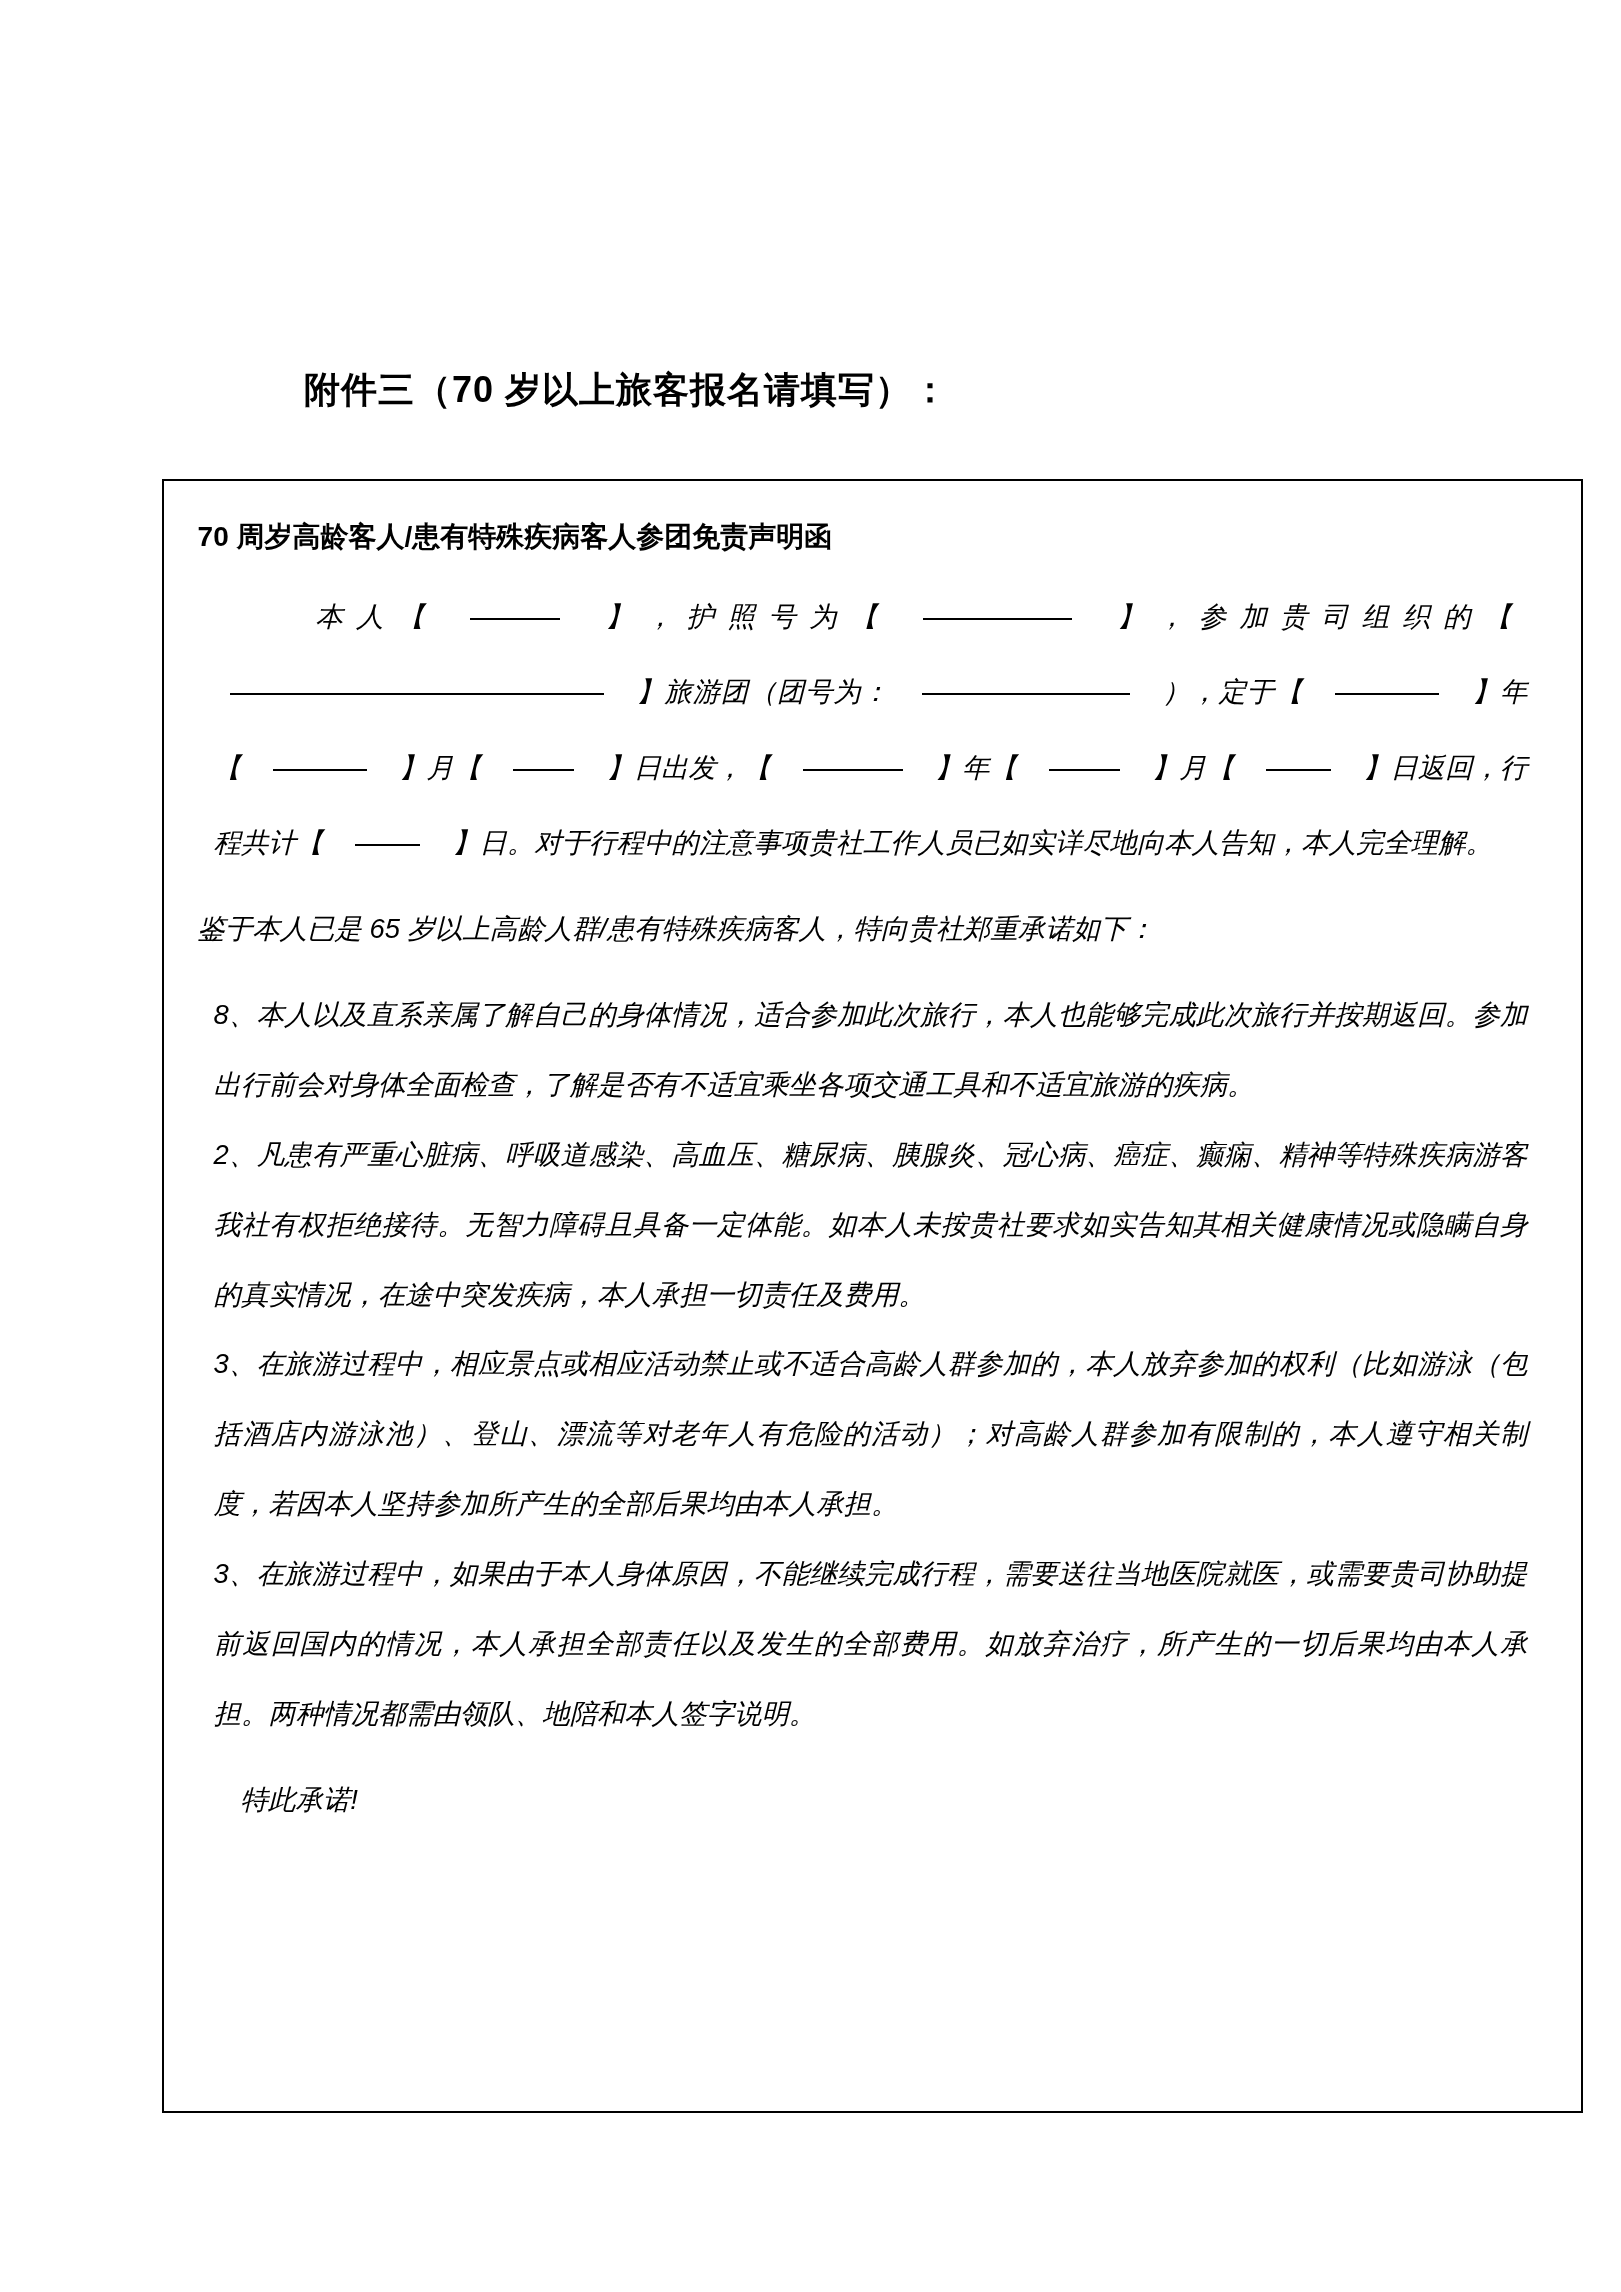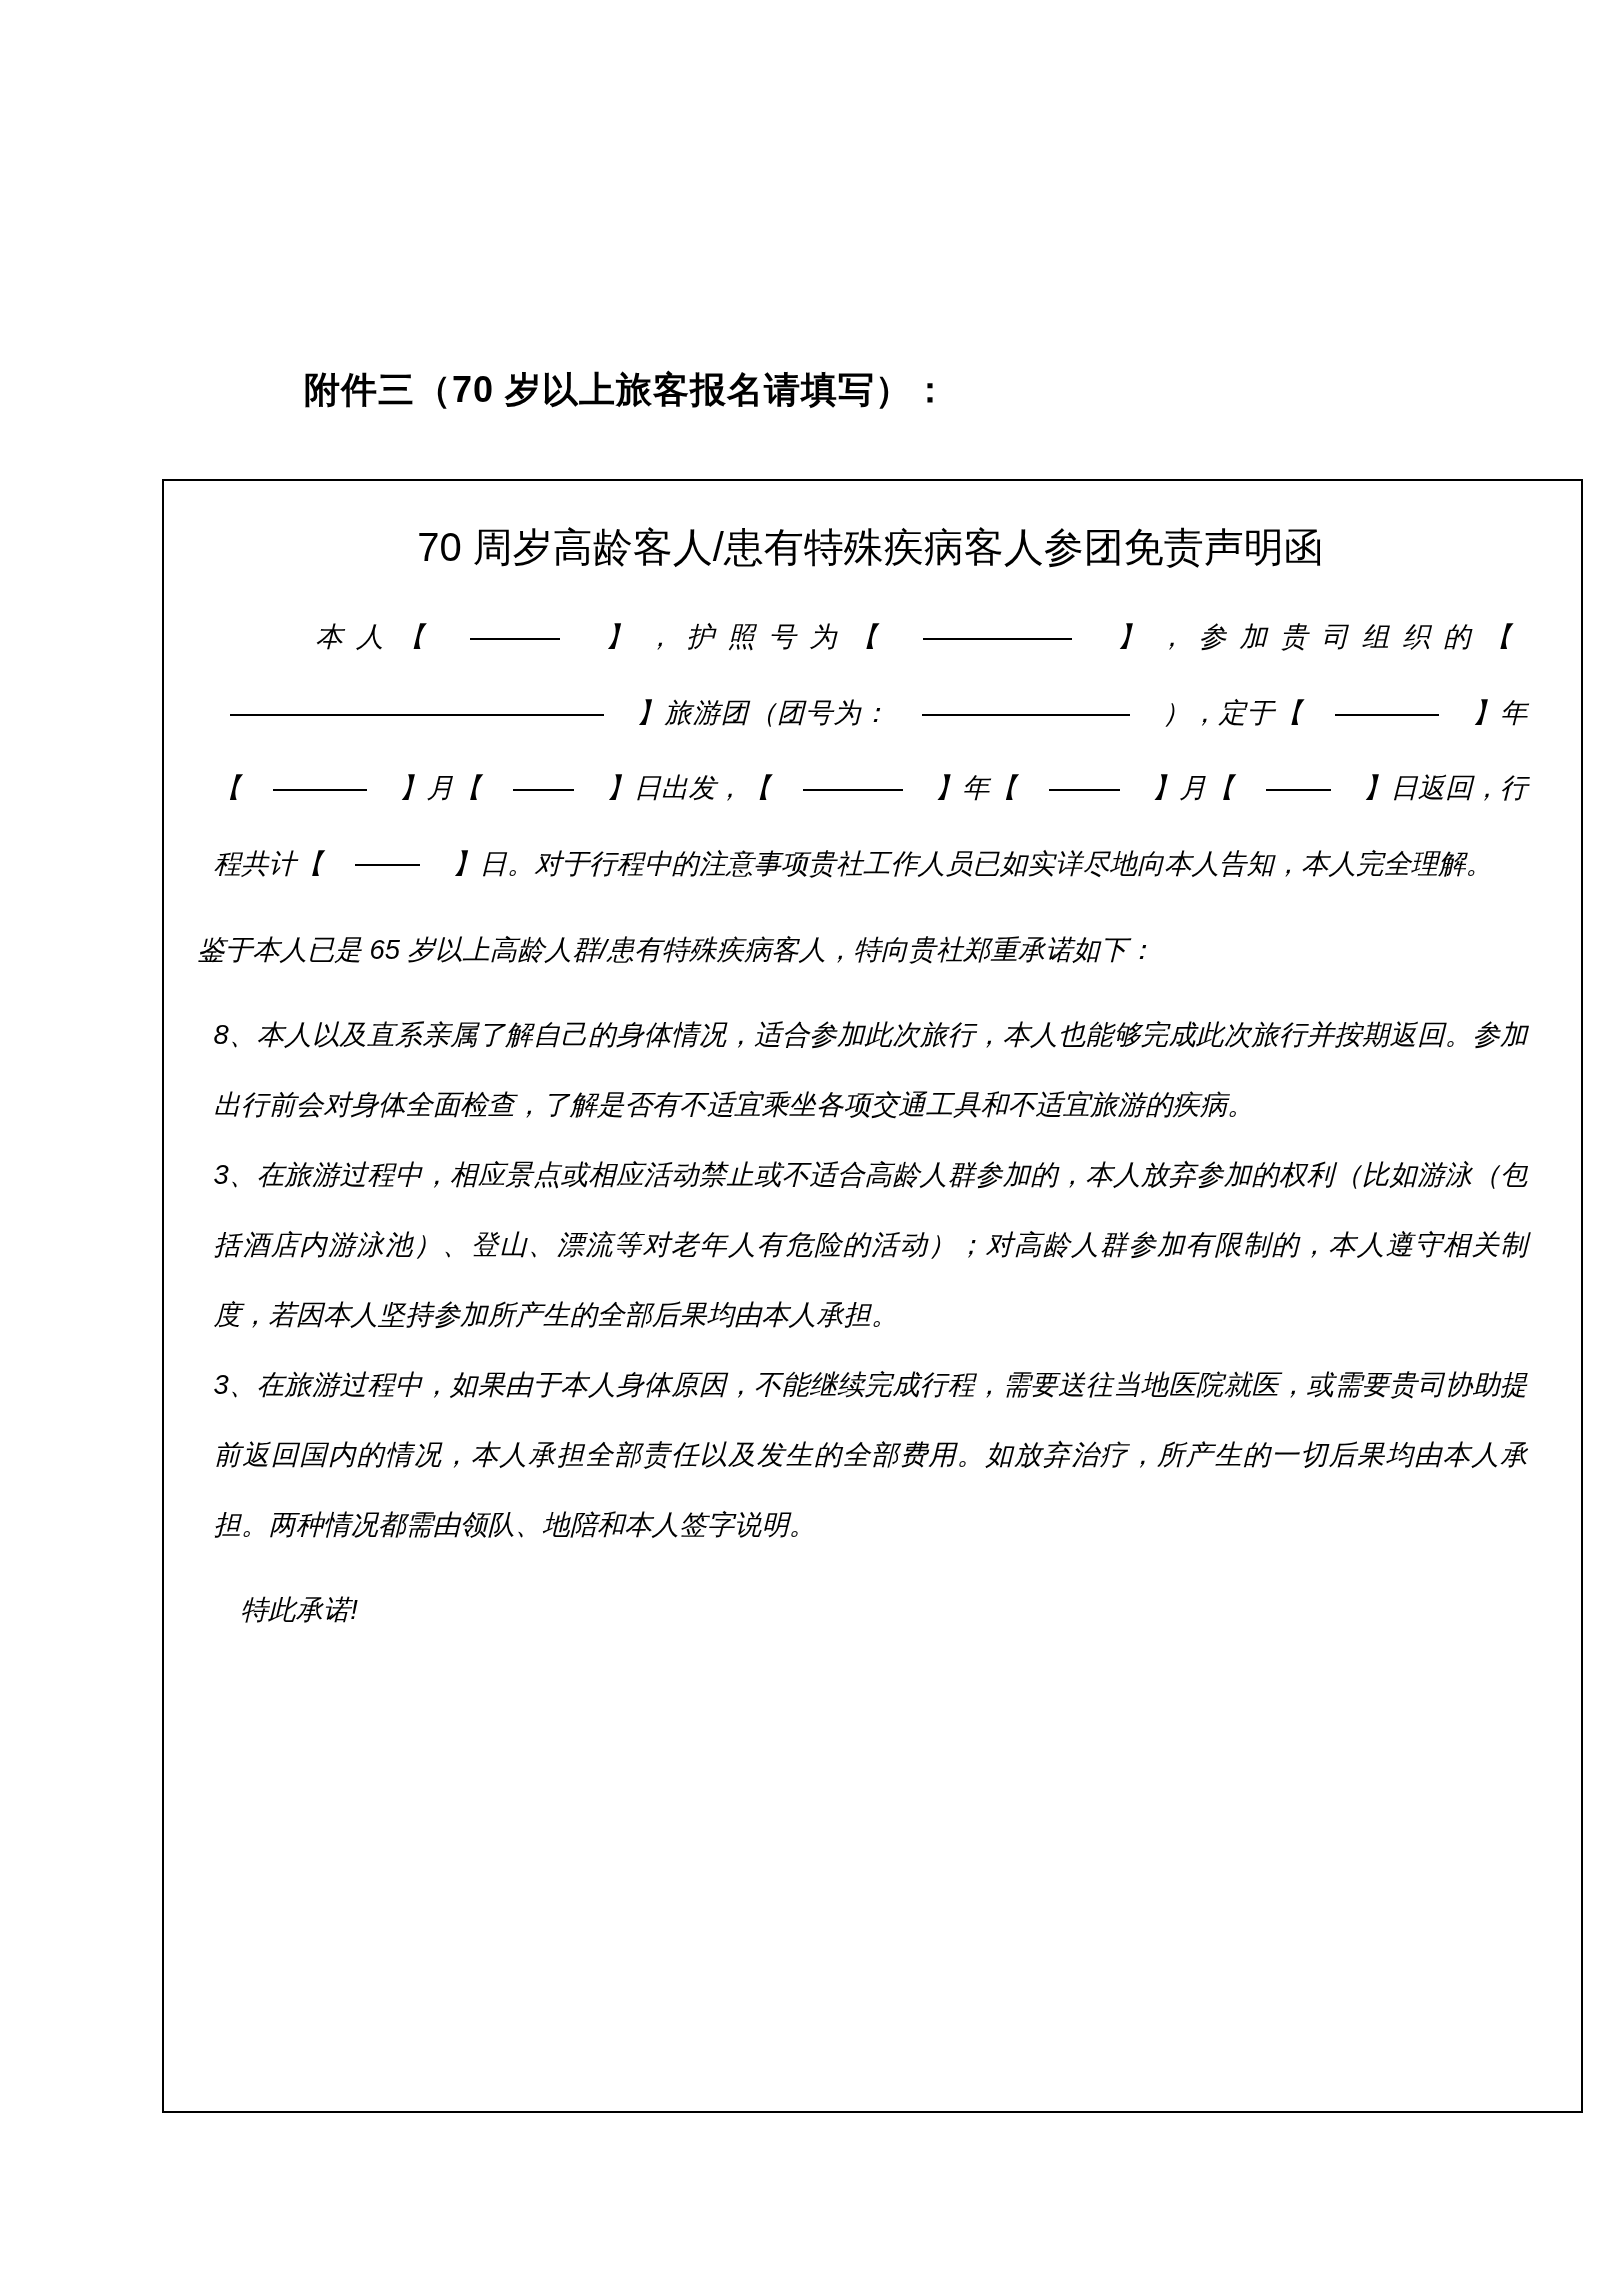--- a/index.html
+++ b/index.html
@@ -29,23 +29,23 @@
   .declaration-box {
     position: absolute;
     left: 98px;
     top: 415px;
     width: 1421px;
     height: 1634px;
     border: 2.9px solid #000000;
     padding: 15.7px 21.6px 29px 17.6px;
   }
   .form-title {
-    text-align: center;
-    font-weight: normal;
-    font-size: 40px;
+    text-align: left;
+    font-weight: bold;
+    font-size: 28px;
     line-height: 1.7;
     margin-bottom: 13.7px;
   }
   .body-text {
     font-size: 27.4px;
     line-height: 2.55;
     text-align: justify;
     text-justify: inter-character;
     word-break: break-all;
     font-style: italic;
@@ -72,20 +72,21 @@
     <div class="form-title">70 周岁高龄客人/患有特殊疾病客人参团免责声明函</div>
 
     <div class="body-text">
 
       <p class="intro-paragraph"><span>本人【</span><span class="blank" style="width: 90px;"></span><span>】，护照号为【</span><span class="blank" style="width: 149px;"></span><span>】，参加贵司组织的【</span><span class="blank" style="width: 374px;"></span><span>】旅游团（团号为：</span><span class="blank" style="width: 208px;"></span><span>），定于【</span><span class="blank" style="width: 104px;"></span><span>】年【</span><span class="blank" style="width: 94px;"></span><span>】月【</span><span class="blank" style="width: 61px;"></span><span>】日出发，【</span><span class="blank" style="width: 100px;"></span><span>】年【</span><span class="blank" style="width: 71px;"></span><span>】月【</span><span class="blank" style="width: 65px;"></span><span>】日返回，行程共计【</span><span class="blank" style="width: 65px;"></span><span>】日。对于行程中的注意事项贵社工作人员已如实详尽地向本人告知，本人完全理解。</span></p>
 
       <p class="clause-paragraph">鉴于本人已是 65 岁以上高龄人群/患有特殊疾病客人，特向贵社郑重承诺如下：</p>
 
       <div>
           <p class="clause-paragraph">8、本人以及直系亲属了解自己的身体情况，适合参加此次旅行，本人也能够完成此次旅行并按期返回。参加出行前会对身体全面检查，了解是否有不适宜乘坐各项交通工具和不适宜旅游的疾病。</p>
+          <p class="clause-paragraph">2、凡患有严重心脏病、呼吸道感染、高血压、糖尿病、胰腺炎、冠心病、癌症、癫痫、精神等特殊疾病游客我社有权拒绝接待。无智力障碍且具备一定体能。如本人未按贵社要求如实告知其相关健康情况或隐瞒自身的真实情况，在途中突发疾病，本人承担一切责任及费用。</p>
           <p class="clause-paragraph">3、在旅游过程中，相应景点或相应活动禁止或不适合高龄人群参加的，本人放弃参加的权利（比如游泳（包括酒店内游泳池）、登山、漂流等对老年人有危险的活动）；对高龄人群参加有限制的，本人遵守相关制度，若因本人坚持参加所产生的全部后果均由本人承担。</p>
           <p class="clause-paragraph">3、在旅游过程中，如果由于本人身体原因，不能继续完成行程，需要送往当地医院就医，或需要贵司协助提前返回国内的情况，本人承担全部责任以及发生的全部费用。如放弃治疗，所产生的一切后果均由本人承担。两种情况都需由领队、地陪和本人签字说明。</p>
         </div>
 
       <p class="clause-paragraph closing-line">特此承诺!</p>
 
     </div>
   </div>
 </div>
 

